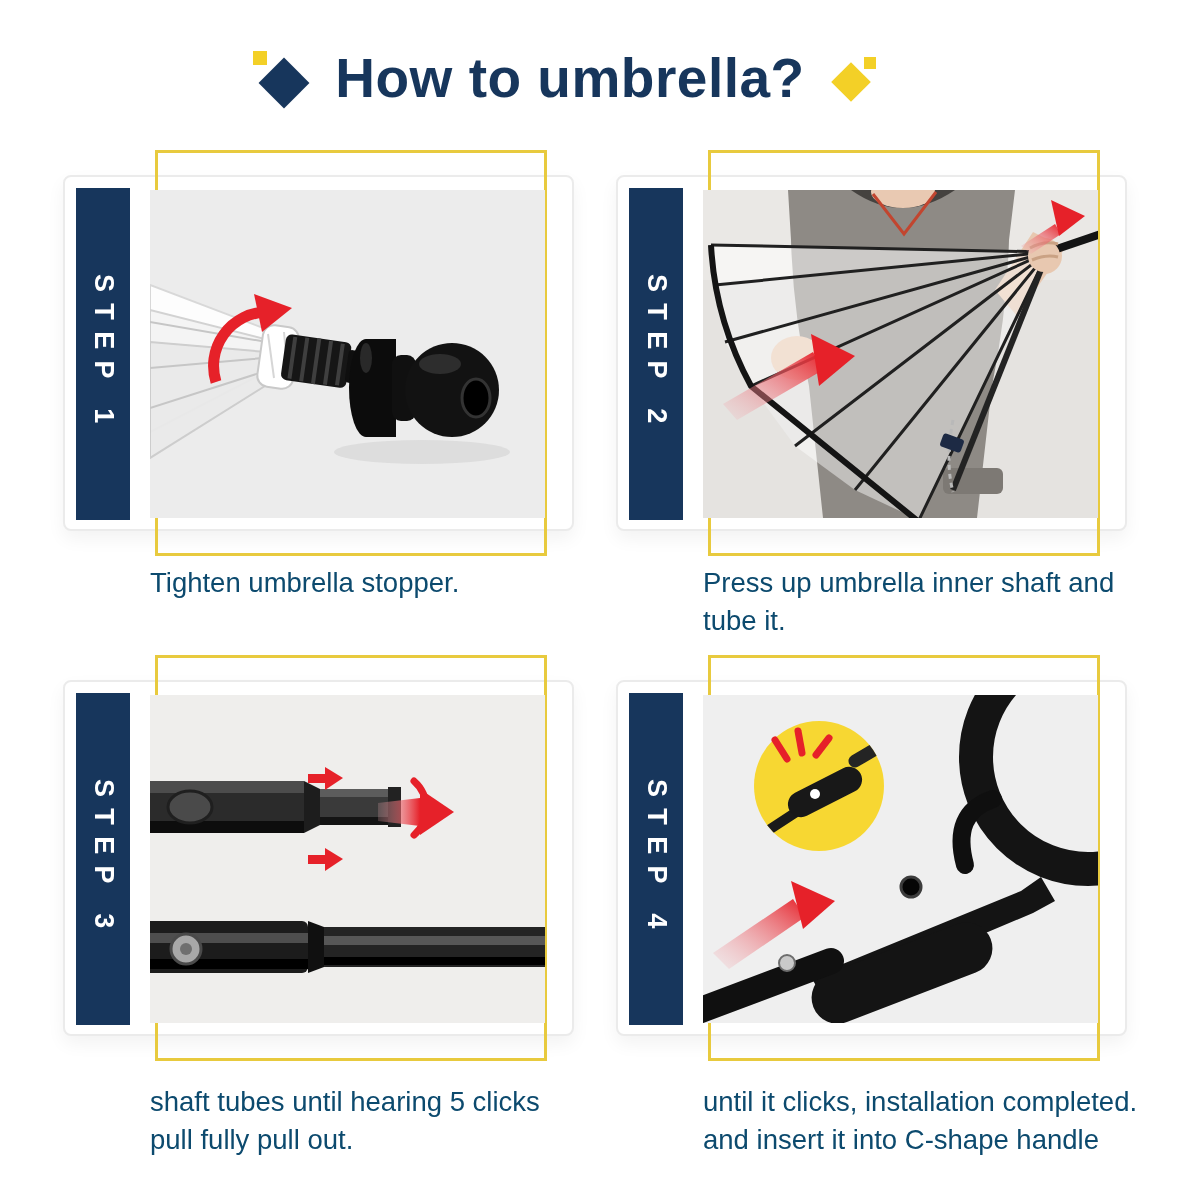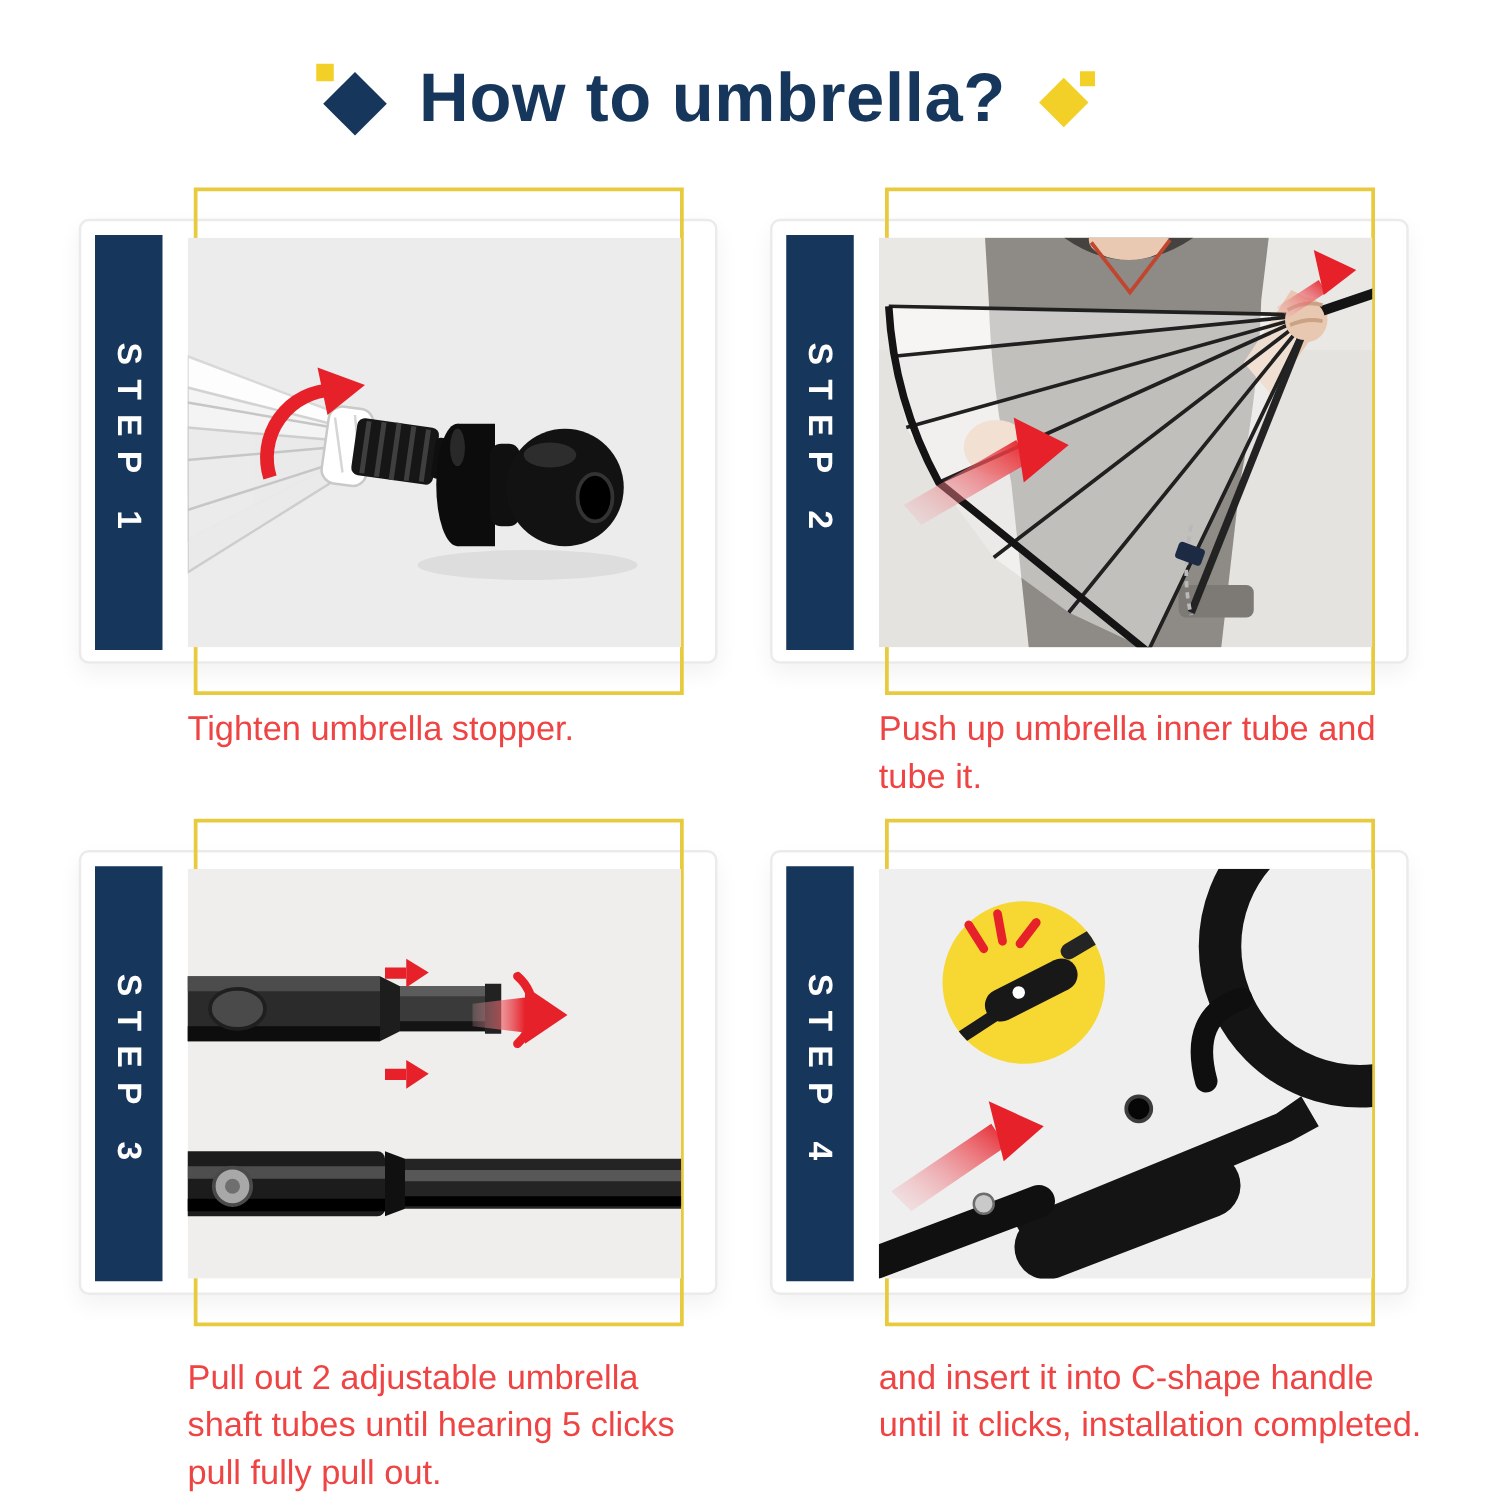--- a/index.html
+++ b/index.html
@@ -30,21 +30,21 @@
   .frame{position:absolute;left:92px;top:10px;width:386px;height:400px;
          border:3px solid #e8ca3e;z-index:2;background:transparent;}
   .card{position:absolute;left:0;top:35px;width:507px;height:352px;background:#ffffff;
         border:2px solid #ebebeb;border-radius:8px;box-shadow:0 8px 18px rgba(0,0,0,0.05);z-index:1;}
   .photo{position:absolute;left:87px;top:50px;width:395px;height:328px;z-index:3;overflow:hidden;}
   .photo svg{display:block;}
   .banner{position:absolute;left:13px;top:48px;width:54px;height:332px;background:#17365c;
           z-index:4;display:flex;align-items:center;justify-content:center;}
   .banner-label{writing-mode:vertical-rl;color:#ffffff;font-size:27px;font-weight:600;
                 letter-spacing:0.42em;white-space:pre;}
-  .caption{position:absolute;left:87px;top:424px;width:470px;z-index:5;color:#ef4444;
+  .caption{position:absolute;left:87px;top:424px;width:470px;z-index:5;color:#0c4a6e;
            font-size:27.5px;line-height:38px;}
   .row2 .caption{top:438px;}
 </style>
 </head>
 <body>
 
 <div class="canvas">
 
   <div class="header">
     <span class="decor decor-left">
@@ -149,21 +149,21 @@
         <g>
           <polygon points="318,56 352,34 358,44 328,64" fill="url(#rg2)"></polygon>
           <polygon points="348,10 382,26 356,46" fill="#e62129"></polygon>
         </g>
       </svg>
     </div>
     <div class="banner">
       <span class="banner-label">STEP 2</span>
     </div>
     <div class="caption">
-      <div>Push up umbrella inner tube and</div>
+      <div>Press up umbrella inner shaft and</div>
       <div>tube it.</div>
       <div></div>
     </div>
   </div>
 
   <div class="cell row2" id="cell3">
     <div class="card"></div>
     <div class="frame"></div>
     <div class="photo">
       <svg width="395" height="328" viewBox="0 0 395 328" xmlns="http://www.w3.org/2000/svg">
@@ -210,21 +210,20 @@
           <rect x="174" y="232" width="225" height="40" fill="#242424"></rect>
           <rect x="174" y="241" width="225" height="9" fill="#8a8a8a" opacity="0.5"></rect>
           <rect x="174" y="262" width="225" height="8" fill="#000000"></rect>
         </g>
       </svg>
     </div>
     <div class="banner">
       <span class="banner-label">STEP 3</span>
     </div>
     <div class="caption">
-      <div>Pull out 2 adjustable umbrella</div>
       <div>shaft tubes until hearing 5 clicks</div>
       <div>pull fully pull out.</div>
     </div>
   </div>
 
   <div class="cell row2" id="cell4">
     <div class="card"></div>
     <div class="frame"></div>
     <div class="photo">
       <svg width="395" height="328" viewBox="0 0 395 328" xmlns="http://www.w3.org/2000/svg">
@@ -266,18 +265,18 @@
         <g>
           <polygon points="10,258 90,204 102,222 26,274" fill="url(#rg4)"></polygon>
           <polygon points="88,186 132,206 100,234" fill="#e62129"></polygon>
         </g>
       </svg>
     </div>
     <div class="banner">
       <span class="banner-label">STEP 4</span>
     </div>
     <div class="caption">
+      <div>until it clicks, installation completed.</div>
       <div>and insert it into C-shape handle</div>
-      <div>until it clicks, installation completed.</div>
     </div>
   </div>
 
 </div>
 
 </body></html>

